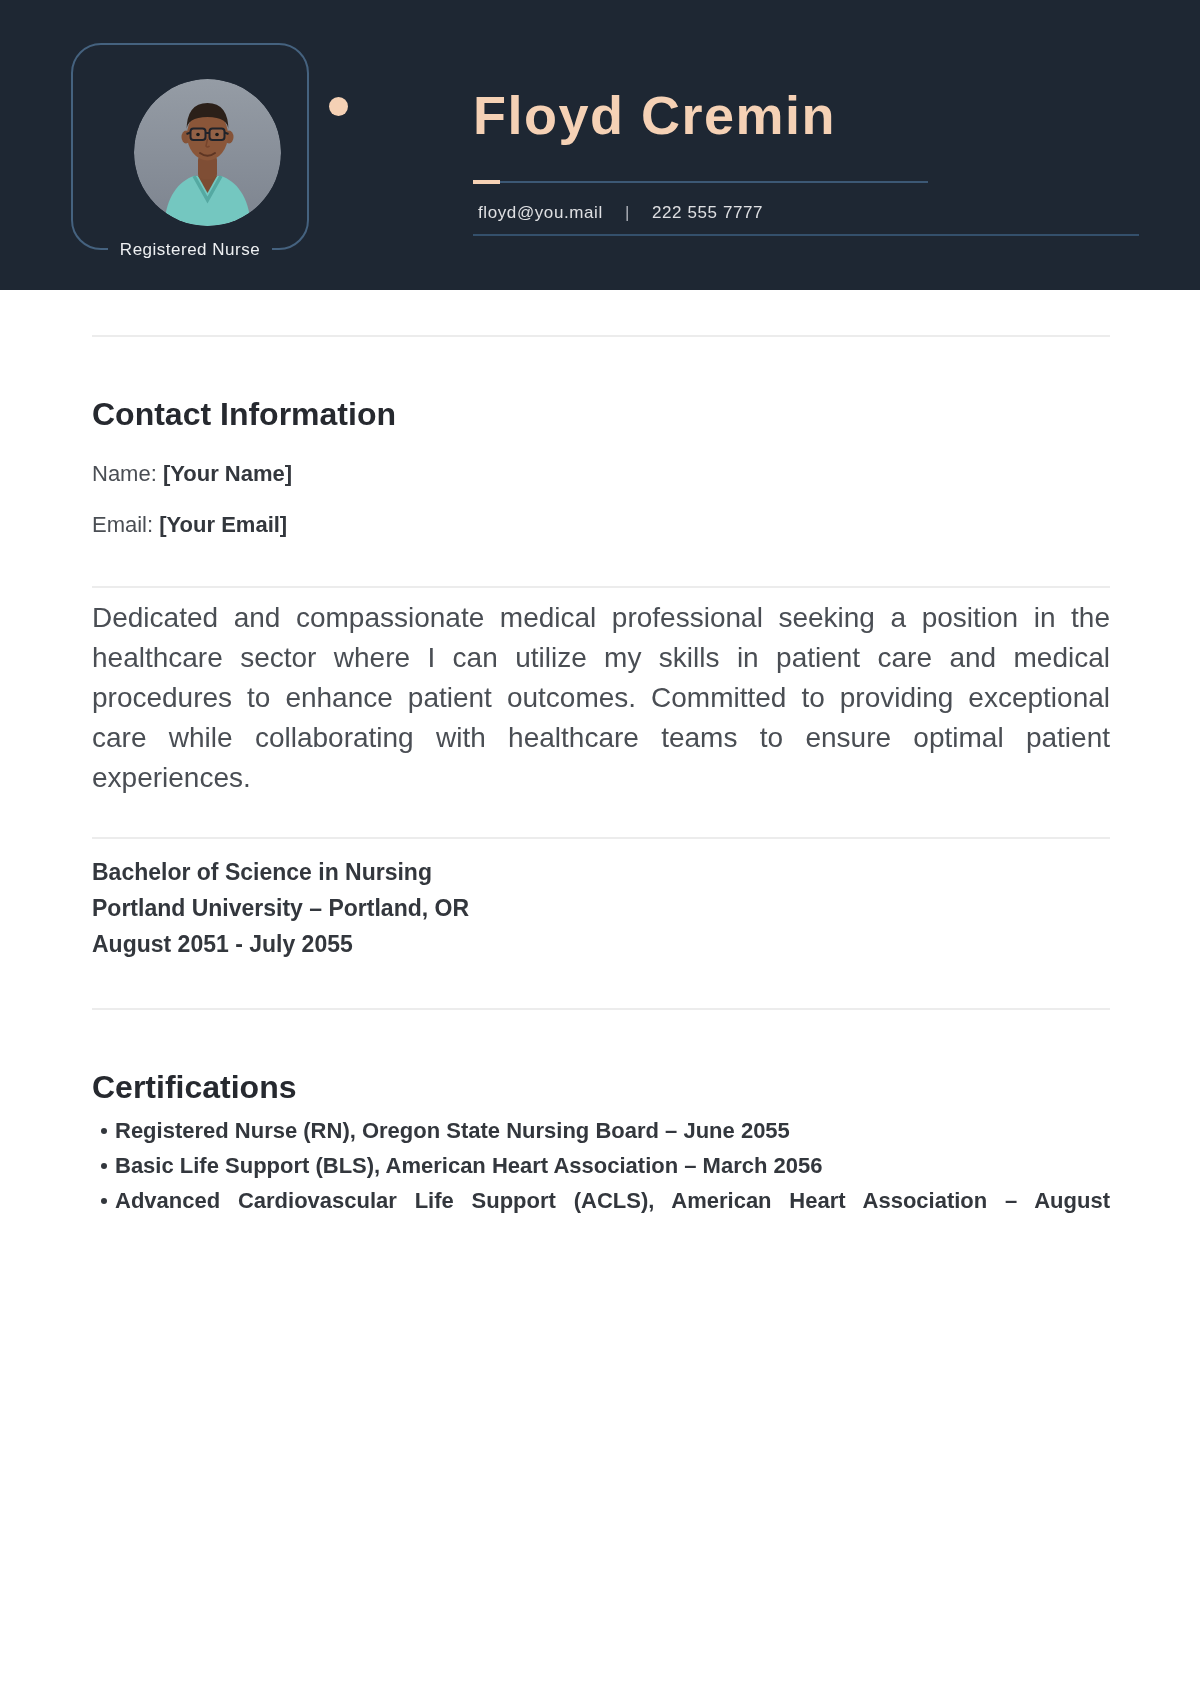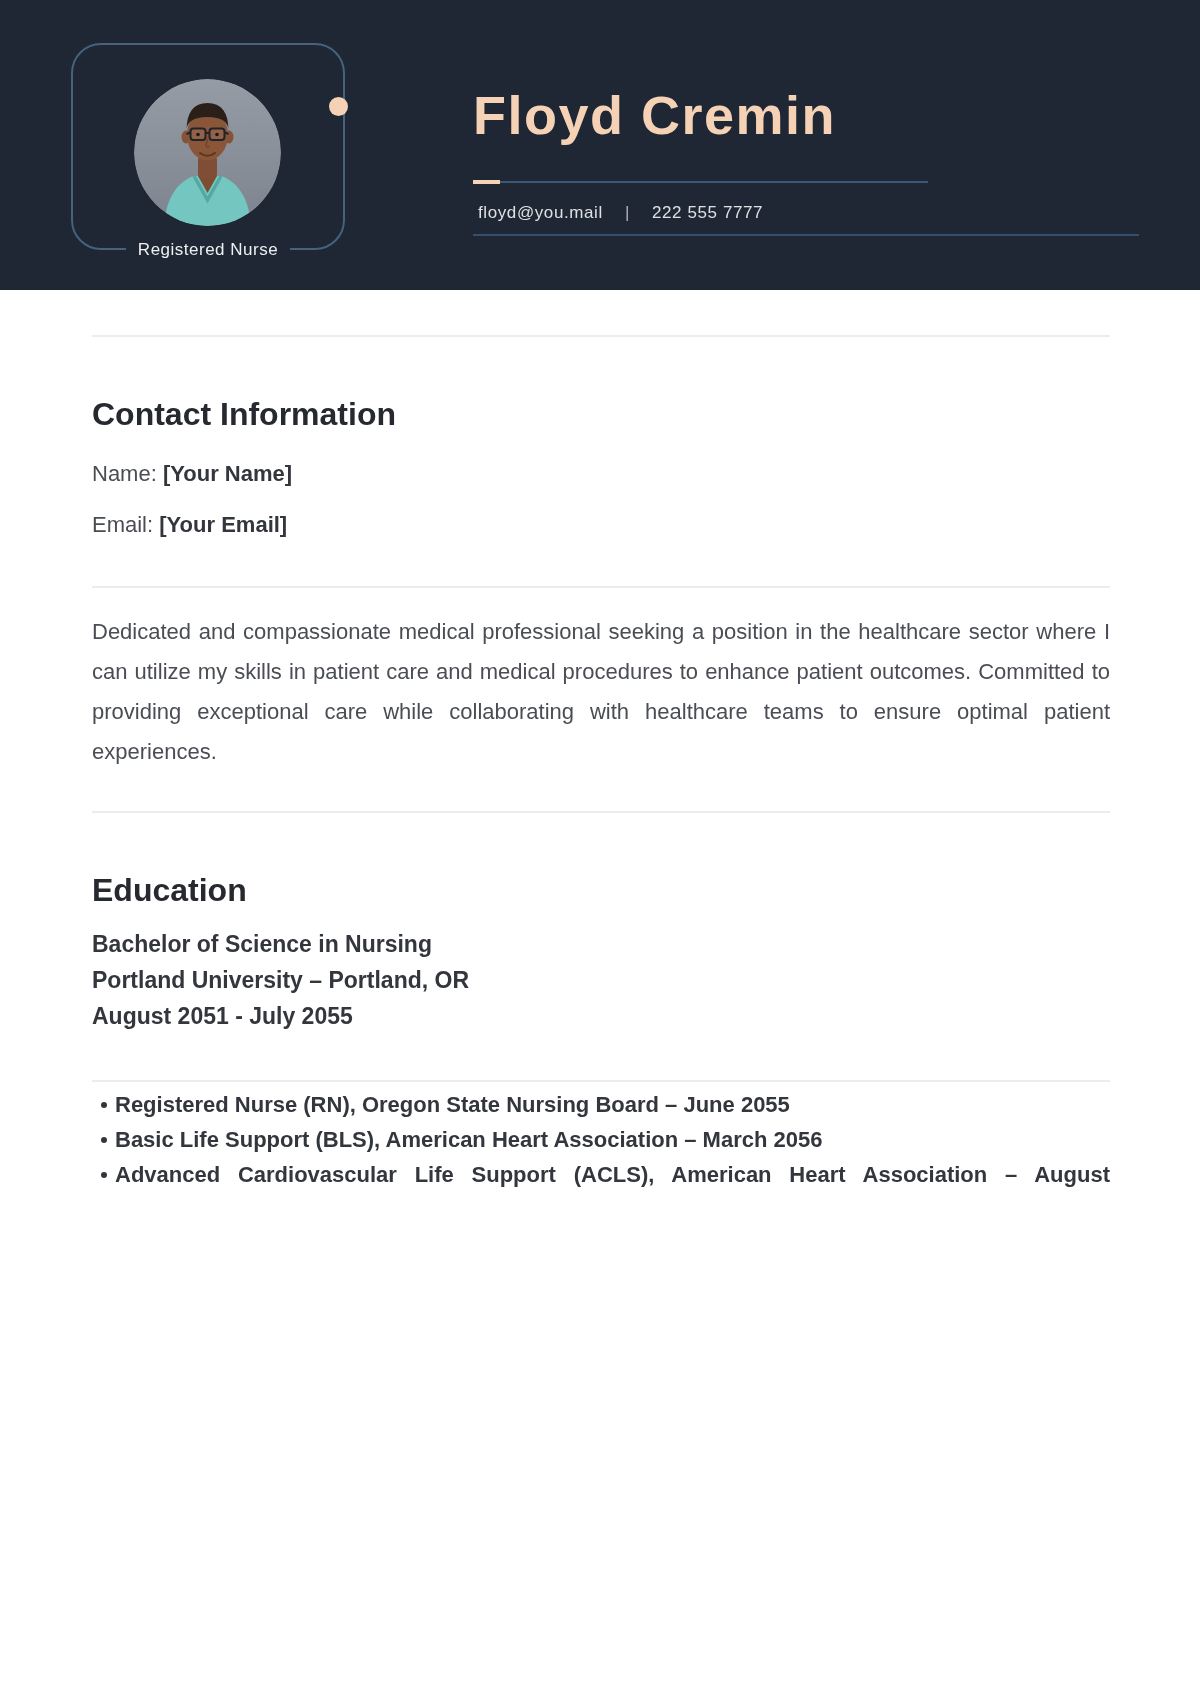--- a/index.html
+++ b/index.html
@@ -23,21 +23,21 @@
     background:#ffffff;
     overflow:hidden;
     font-family:"Liberation Sans","DejaVu Sans",sans-serif;
   }
   
   .hero{
     position:absolute;left:0;top:0;width:1200px;height:290px;
     background:var(--header-bg);
   }
   .photo-frame{
-    position:absolute;left:71px;top:43px;width:274px;height:207px;
+    position:absolute;left:71px;top:43px;width:238px;height:207px;
     border:2px solid var(--frame-border);
     border-radius:30px;
   }
   .photo-circle{
     position:absolute;left:61px;top:34px;width:147px;height:147px;
     border-radius:50%;overflow:hidden;
   }
   .photo-circle svg{display:block;width:100%;height:100%;}
   .accent-dot{
     position:absolute;left:256px;top:52px;width:19px;height:19px;
@@ -95,22 +95,22 @@
     font-size:32px;line-height:42px;font-weight:700;
     color:var(--heading-text);
   }
   .contact-row{
     font-size:22px;line-height:30px;color:var(--body-text);
   }
   .contact-row.first{margin-top:24px;}
   .contact-row + .contact-row{margin-top:21px;}
   .contact-row .value-bold{font-weight:700;color:var(--bold-text);}
   .objective-text{
-    margin-top:24px;
-    font-size:22px;line-height:40px;
+    margin-top:10px;
+    font-size:28px;line-height:40px;
     color:var(--body-text);
     text-align:justify;
   }
   .edu-block{margin-top:15px;}
   .edu-line{
     font-size:23px;line-height:36px;font-weight:700;
     color:var(--bold-text);
   }
   ul.bullet-list{list-style:none;margin-top:8px;}
   ul.bullet-list li{
@@ -220,31 +220,31 @@
 
     <hr class="divider d2">
 
     <section>
       <p class="objective-text">Dedicated and compassionate medical professional seeking a position in the healthcare sector where I can utilize my skills in patient care and medical procedures to enhance patient outcomes. Committed to providing exceptional care while collaborating with healthcare teams to ensure optimal patient experiences.</p>
     </section>
 
     <hr class="divider d3">
 
     <section>
-      <h2 class="section-heading">Education</h2>
       <div class="edu-block">
         <p class="edu-line">Bachelor of Science in Nursing</p>
         <p class="edu-line">Portland University – Portland, OR</p>
         <p class="edu-line">August 2051 - July 2055</p>
       </div>
     </section>
 
     <hr class="divider d4">
 
     <section>
+      <h2 class="section-heading">Certifications</h2>
       <ul class="bullet-list cert-list">
         <li>Registered Nurse (RN), Oregon State Nursing Board – June 2055</li>
         <li>Basic Life Support (BLS), American Heart Association – March 2056</li>
         <li class="justify-last">Advanced Cardiovascular Life Support (ACLS), American Heart Association – August</li>
       </ul>
     </section>
 
   </main>
 </div>
 

